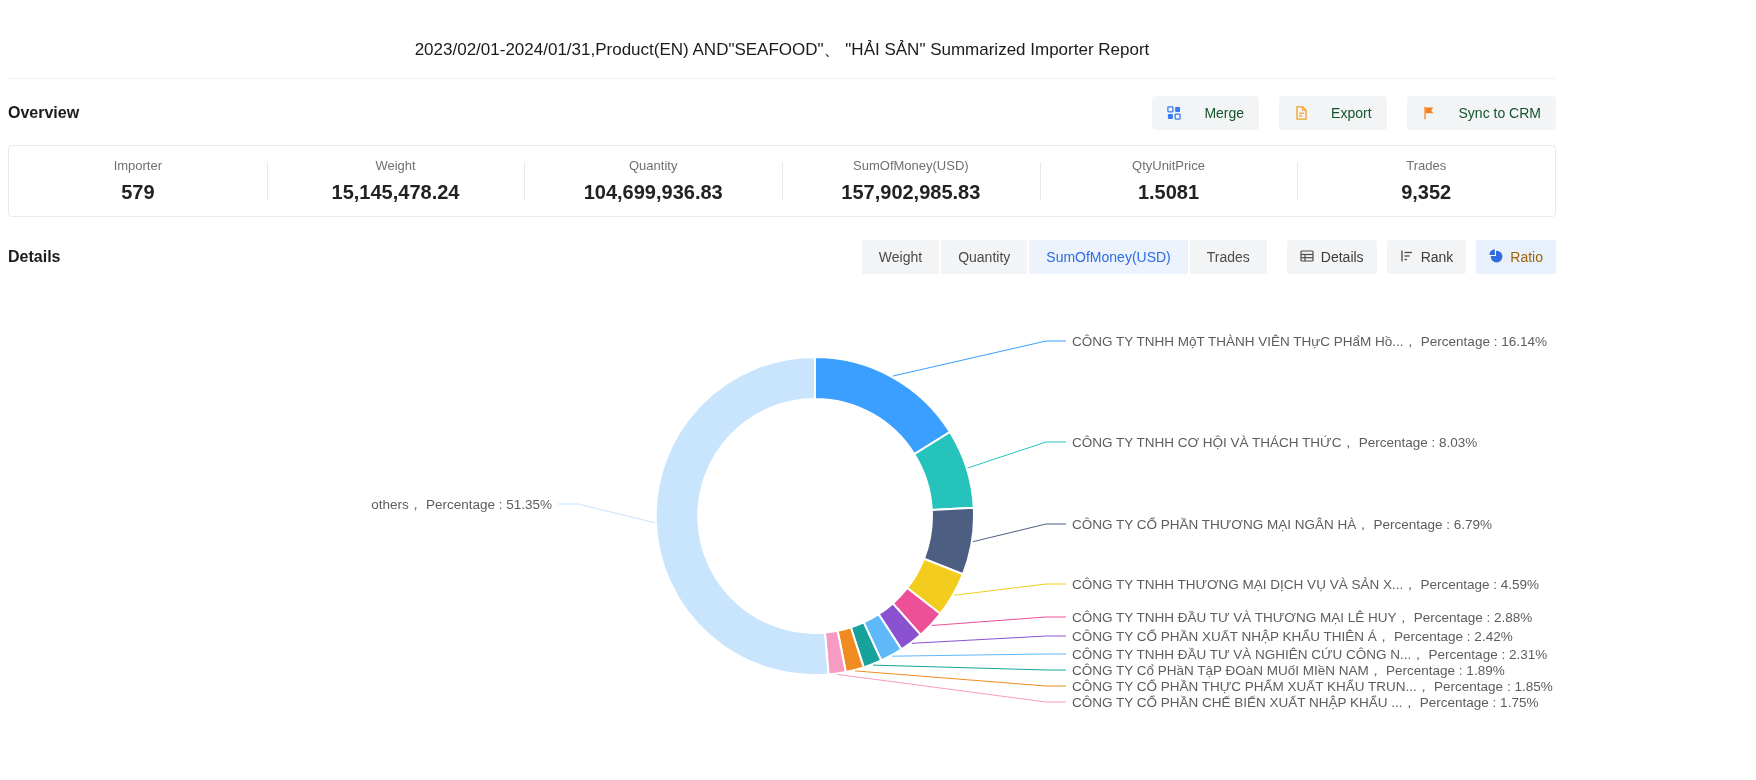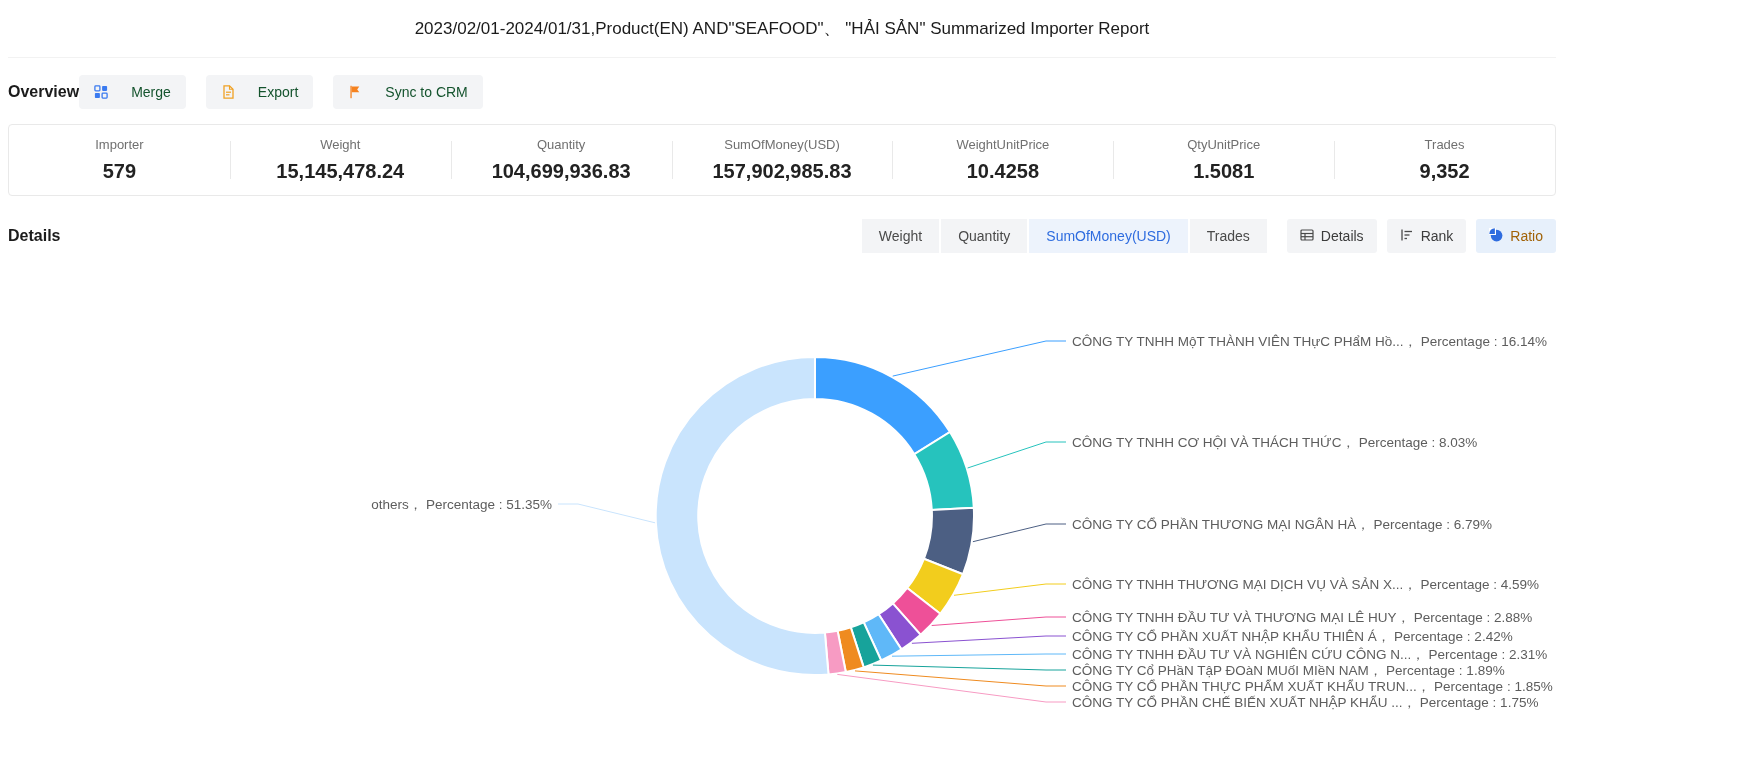--- a/index.html
+++ b/index.html
@@ -1,25 +1,25 @@
 <!DOCTYPE html>
 <html><head>
 <meta charset="utf-8">
 <style>
   * { margin:0; padding:0; box-sizing:border-box; }
   html,body { width:1756px; height:780px; background:#fff; overflow:hidden;
               font-family:"Liberation Sans", sans-serif; position:relative; }
 
-  .content { width:1548px; margin-left:8px; }
+  .content { width:1548px; margin-left:8px;margin-top:21px; }
 
   .title-bar { height:58px; display:flex; align-items:center; justify-content:center;
                border-bottom:1px solid #f2f2f2; }
   .title { font-size:17px; font-weight:500; color:#1b1b1b; }
 
-  .overview-row { display:flex; align-items:center; justify-content:flex-start;
+  .overview-row { display:flex; align-items:center; justify-content:space-between;
                   margin-top:16px; height:36px; }
   .section-heading { font-size:16px; font-weight:700; color:#1b1b1b; }
 
   .btn-group { display:flex; gap:20px; }
   .btn { display:flex; align-items:center; gap:23px; height:34px; padding:0 15px;
          background:#f3f4f6; border:none; border-radius:4px; font-size:14px;
          color:#14532d; cursor:pointer; font-family:"Liberation Sans", sans-serif; }
   .btn svg { display:block; }
 
   .stats-panel { margin-top:14px; height:72px; border:1px solid #e9e9e9;
@@ -106,24 +106,20 @@
       <div class="stat-label">Weight</div>
       <div class="stat-value">15,145,478.24</div>
     </div>
     <div class="stat-cell">
       <div class="stat-label">Quantity</div>
       <div class="stat-value">104,699,936.83</div>
     </div>
     <div class="stat-cell">
       <div class="stat-label">SumOfMoney(USD)</div>
       <div class="stat-value">157,902,985.83</div>
-    </div>
-    <div class="stat-cell">
-      <div class="stat-label">WeightUnitPrice</div>
-      <div class="stat-value">10.4258</div>
     </div>
     <div class="stat-cell">
       <div class="stat-label">QtyUnitPrice</div>
       <div class="stat-value">1.5081</div>
     </div>
     <div class="stat-cell">
       <div class="stat-label">Trades</div>
       <div class="stat-value">9,352</div>
     </div>
   </div>

